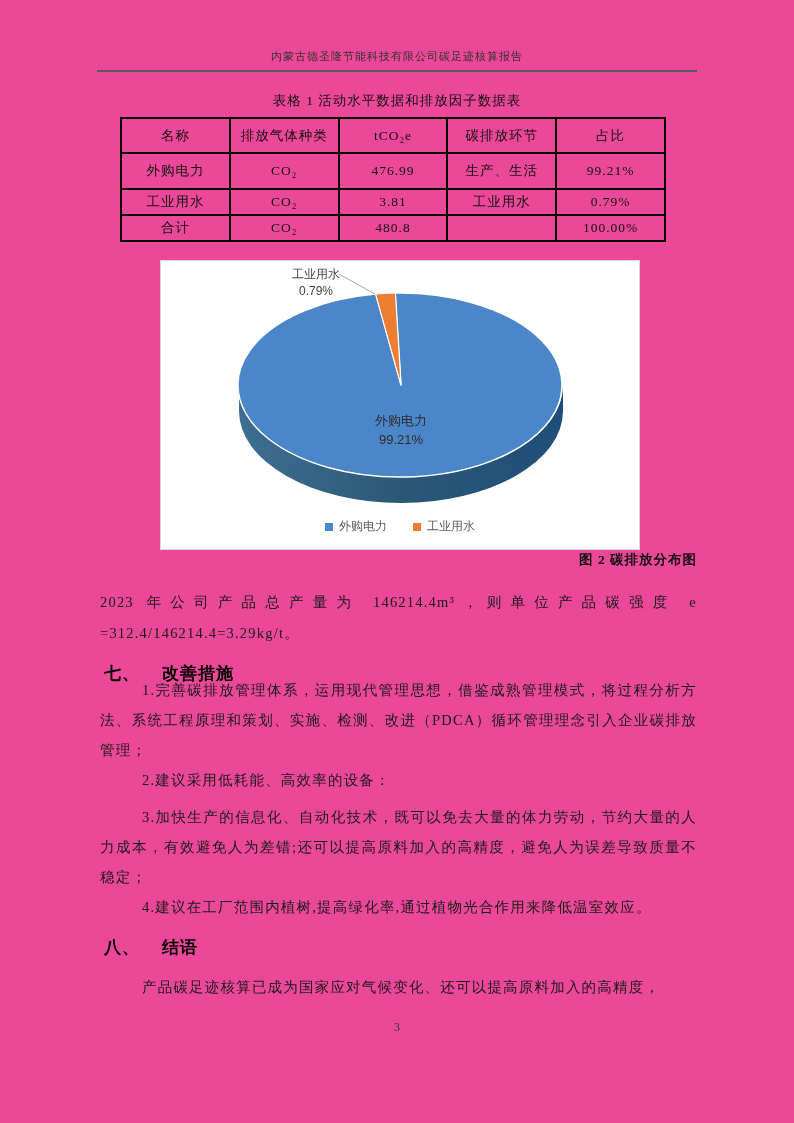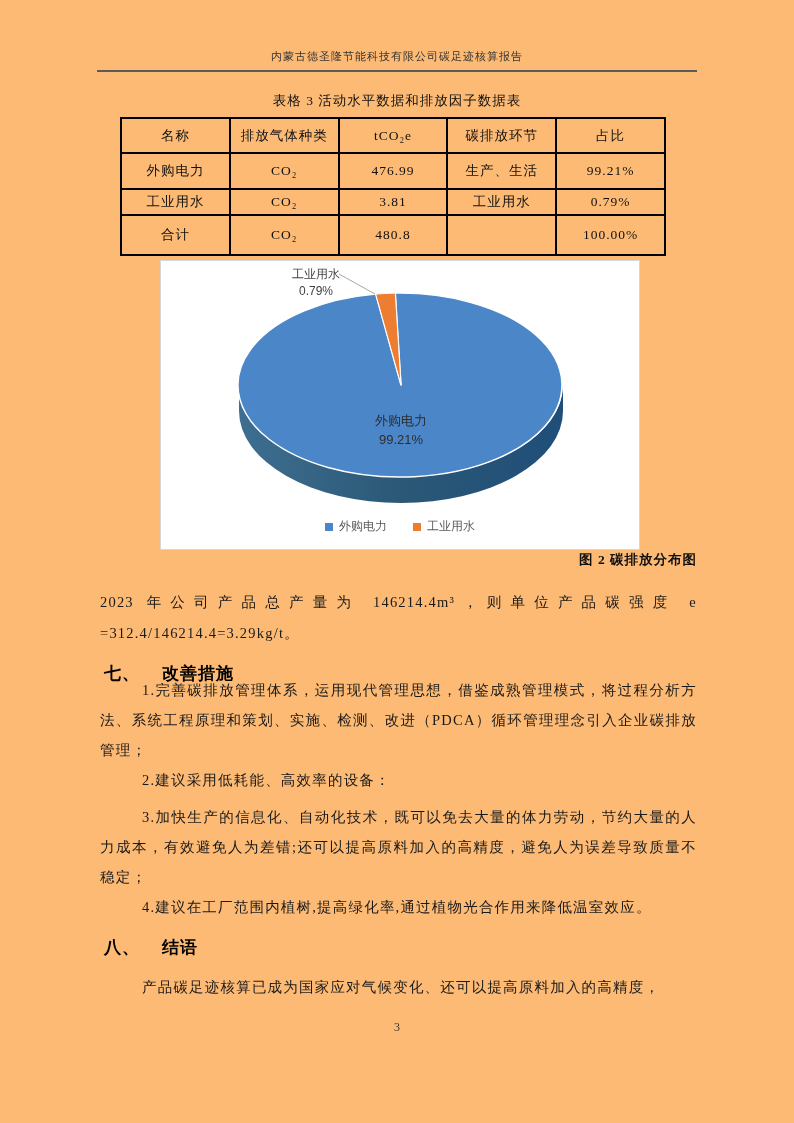--- a/index.html
+++ b/index.html
@@ -1,20 +1,20 @@
 <!DOCTYPE html>
 <html><head>
 <meta charset="utf-8">
 <style>
   html,body{margin:0;padding:0;background:#e8e8e8;}
   .page{
     position:relative;
     width:794px;height:1123px;
     margin:0 auto;
-    background:#fdba74;
+    background:#ec4899;
     font-family:"Liberation Serif","DejaVu Serif",serif;
     color:#1a1a1a;
     overflow:hidden;
   }
   
   .hdr-title{
     position:absolute;top:49px;left:97px;width:600px;
     text-align:center;font-size:11px;letter-spacing:1px;color:#333;
   }
   .hdr-rule{
@@ -33,21 +33,21 @@
   }
   table.data td,table.data th{
     border:2px solid #000;
     text-align:center;vertical-align:middle;
     font-weight:normal;letter-spacing:1px;
     padding:0 2px;overflow:hidden;
   }
   tr.h-row{height:35px;}
   tr.r1{height:36px;}
   tr.r2{height:26px;}
-  tr.r3{height:40px;padding-left:43px;}
+  tr.r3{height:26px;padding-left:43px;}
   
   .chart-box{
     position:absolute;top:260px;left:160px;width:478px;height:288px;
     border:1px solid #d6d6d6;background:#fff;
     font-family:"Liberation Sans","DejaVu Sans",sans-serif;
   }
   .chart-box svg{position:absolute;top:0;left:0;}
   .pie-label-small{
     position:absolute;top:5px;left:110px;width:90px;
     text-align:center;font-size:12px;line-height:17px;color:#3f3f3f;
@@ -96,21 +96,21 @@
   }
 </style>
 </head>
 <body>
 
 <div class="page">
 
   <div class="hdr-title">内蒙古德圣隆节能科技有限公司碳足迹核算报告</div>
   <div class="hdr-rule"></div>
 
-  <div class="tbl-caption">表格 3 活动水平数据和排放因子数据表</div>
+  <div class="tbl-caption">表格 1 活动水平数据和排放因子数据表</div>
 
   <table class="data">
     <tbody>
       <tr class="h-row">
         <td>名称</td>
         <td>排放气体种类</td>
         <td>tCO₂e</td>
         <td>碳排放环节</td>
         <td>占比</td>
       </tr>

